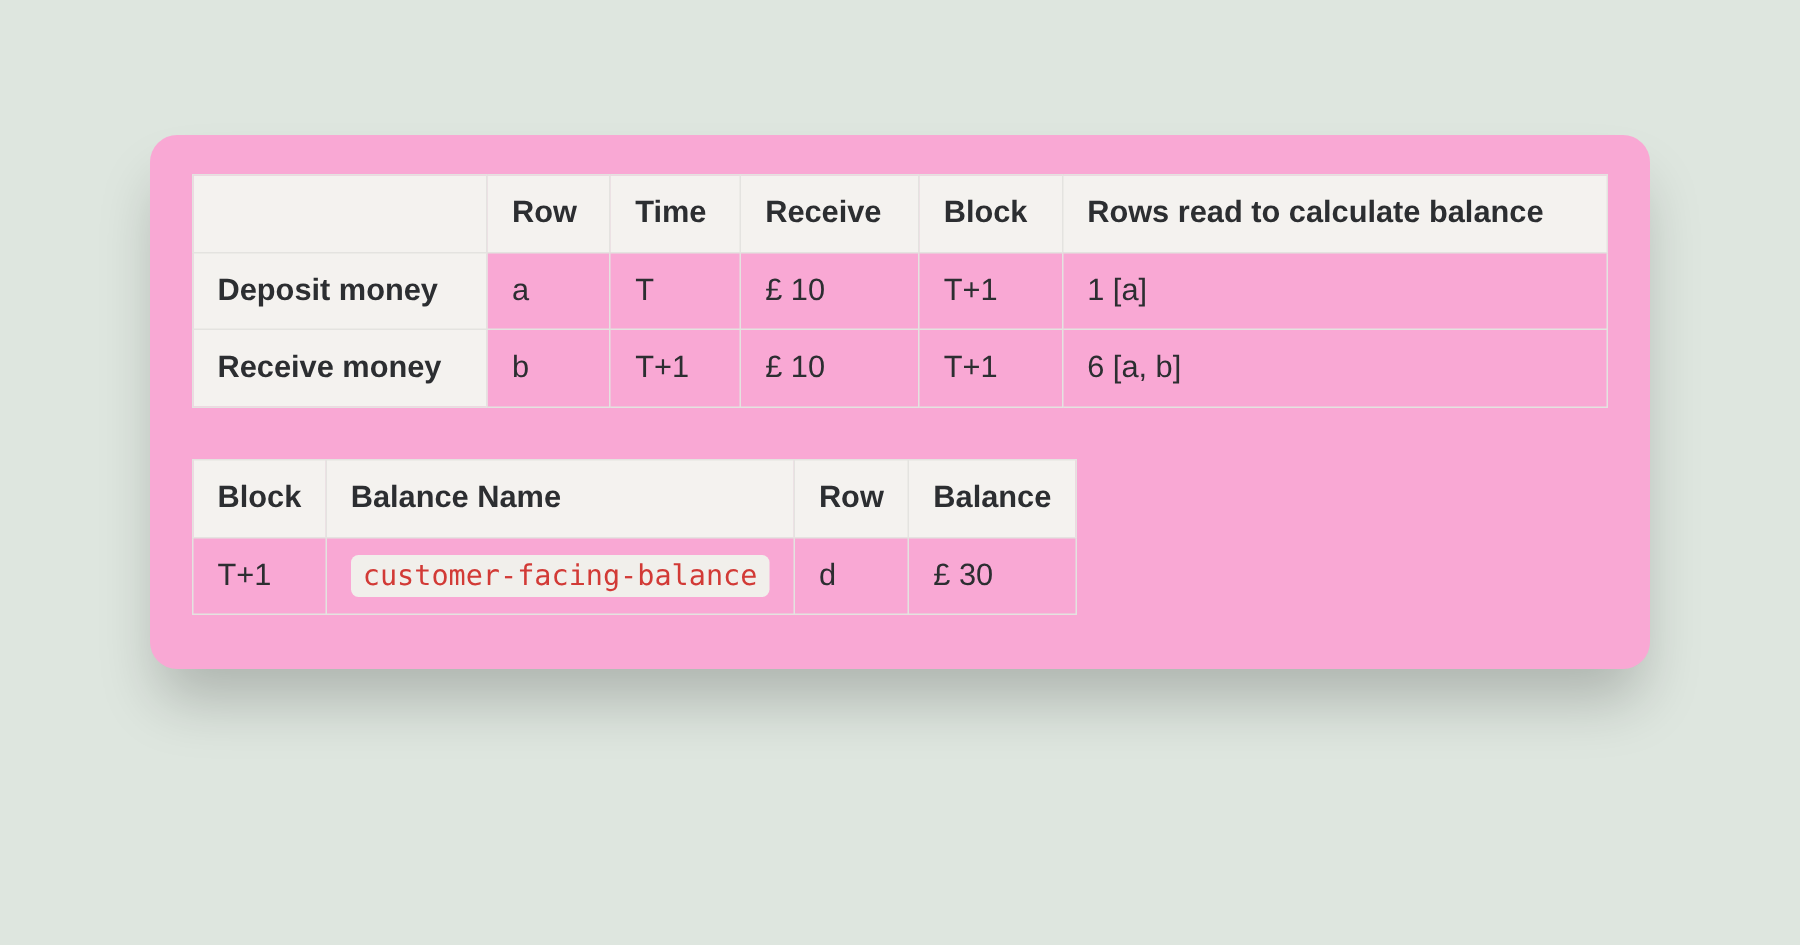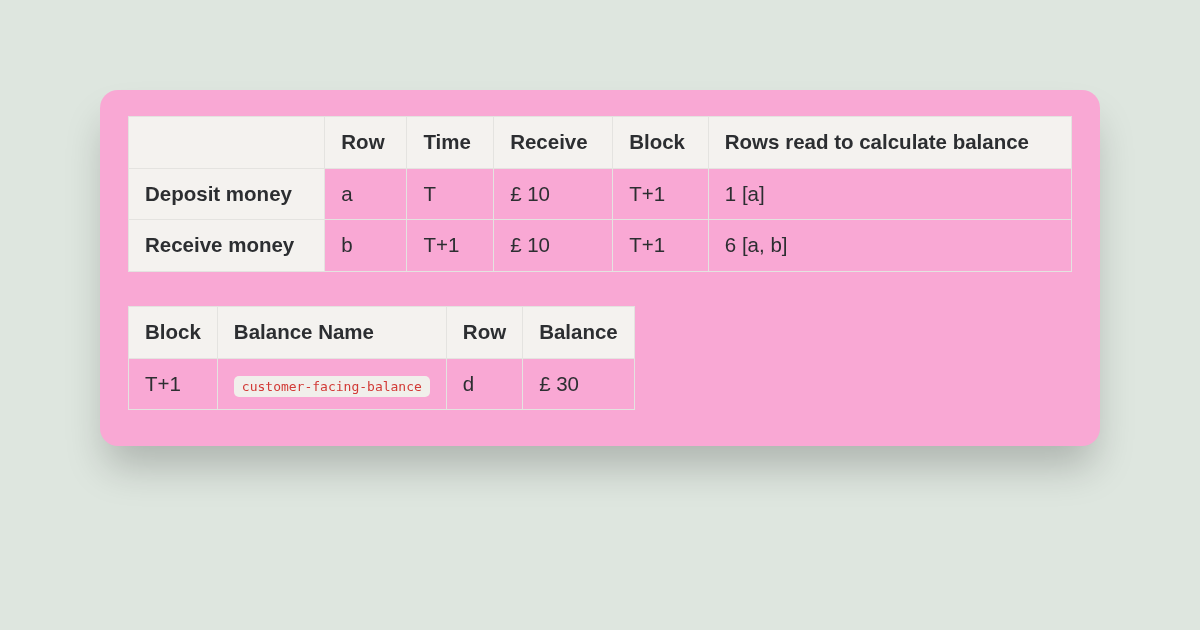--- a/index.html
+++ b/index.html
@@ -45,21 +45,21 @@
   }
   .tbl1 { width:100%; }
   .spacer { height:34px; }
   .tbl2 { width:auto; }
   code.inline {
     font-family: ui-monospace, SFMono-Regular, "SF Mono", Menlo, Consolas, monospace;
     background:#f1efeb;
     color:#d23a36;
     padding:3px 8px;
     border-radius:5px;
-    font-size:13px;
+    font-size:19px;
   }
 </style>
 </head>
 <body>
 
 <div class="card">
 
   <table class="tbl1">
     <tbody>
         <tr>

